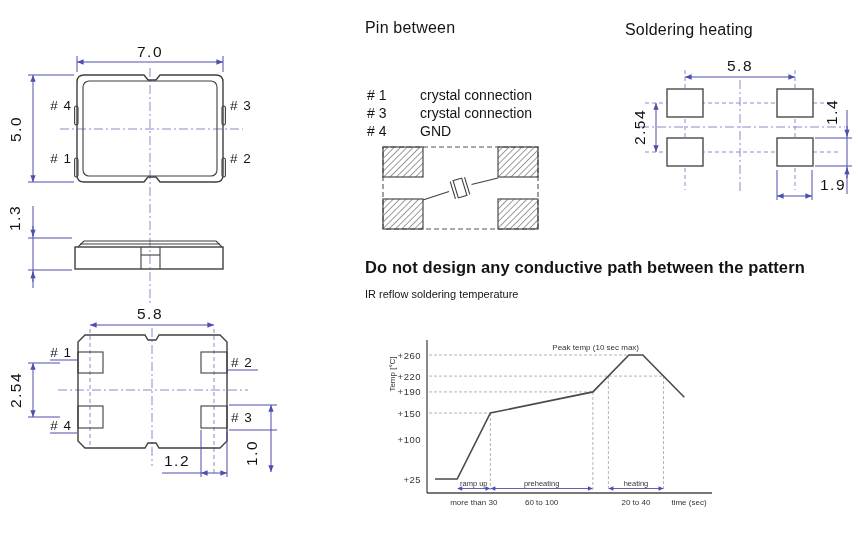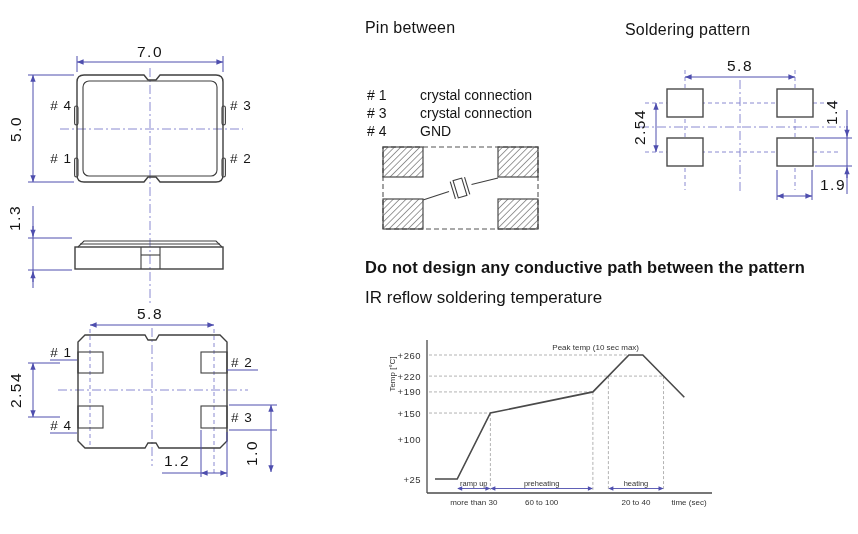--- a/index.html
+++ b/index.html
@@ -3,21 +3,21 @@
 <meta charset="utf-8">
 <style>
   html,body{margin:0;padding:0;background:#fff;}
   .page{position:relative;width:858px;height:534px;background:#fff;
         font-family:"Liberation Sans",sans-serif;overflow:hidden;}
   .page svg{position:absolute;left:0;top:0;}
   svg text{font-family:"Liberation Sans",sans-serif;}
   .abs{position:absolute;color:#141414;white-space:nowrap;}
   .h{font-size:16px;letter-spacing:.2px;}
   #warning{font-size:16.5px;font-weight:bold;letter-spacing:.1px;}
-  #ir-heading{font-size:17px;}
+  #ir-heading{font-size:11px;}
   .pin-rows{font-size:14px;line-height:18px;margin-top:26px;}
   .pin-rows .p{display:inline-block;width:53px;}
   
   .ln{stroke:#3f3f3f;stroke-width:1.4;fill:none;}
   .ln2{stroke:#3f3f3f;stroke-width:1.1;fill:none;}
   .dim{stroke:#4e4eae;stroke-width:1;fill:none;}
   .cl{stroke:#7d7dcc;stroke-width:.9;stroke-dasharray:9 3 2 3;fill:none;}
   .pd{stroke:#7d7dcc;stroke-width:.9;stroke-dasharray:4 3;fill:none;}
   .dsh{stroke:#555;stroke-width:1.1;stroke-dasharray:5 3;fill:none;}
   text.d{font-size:15.5px;fill:#141414;letter-spacing:1.5px;}
@@ -204,16 +204,16 @@
         <text x="689" y="504.5" text-anchor="middle" font-size="8" fill="#333">time (sec)</text>
       </g>
 </svg>
 
   <div class="abs h" style="left:365px;top:19px;">Pin between</div>
   <div class="abs pin-rows" style="left:367px;top:60px;">
     <div><span class="p"># 1</span><span>crystal connection</span></div>
     <div><span class="p"># 3</span><span>crystal connection</span></div>
     <div><span class="p"># 4</span><span>GND</span></div>
   </div>
-  <div class="abs h" style="left:625px;top:21px;">Soldering pattern</div>
+  <div class="abs h" style="left:625px;top:21px;">Soldering heating</div>
   <div class="abs" id="warning" style="left:365px;top:258px;">Do not design any conductive path between the pattern</div>
   <div class="abs" id="ir-heading" style="left:365px;top:288px;">IR reflow soldering temperature</div>
 </div>
 
 </body></html>

